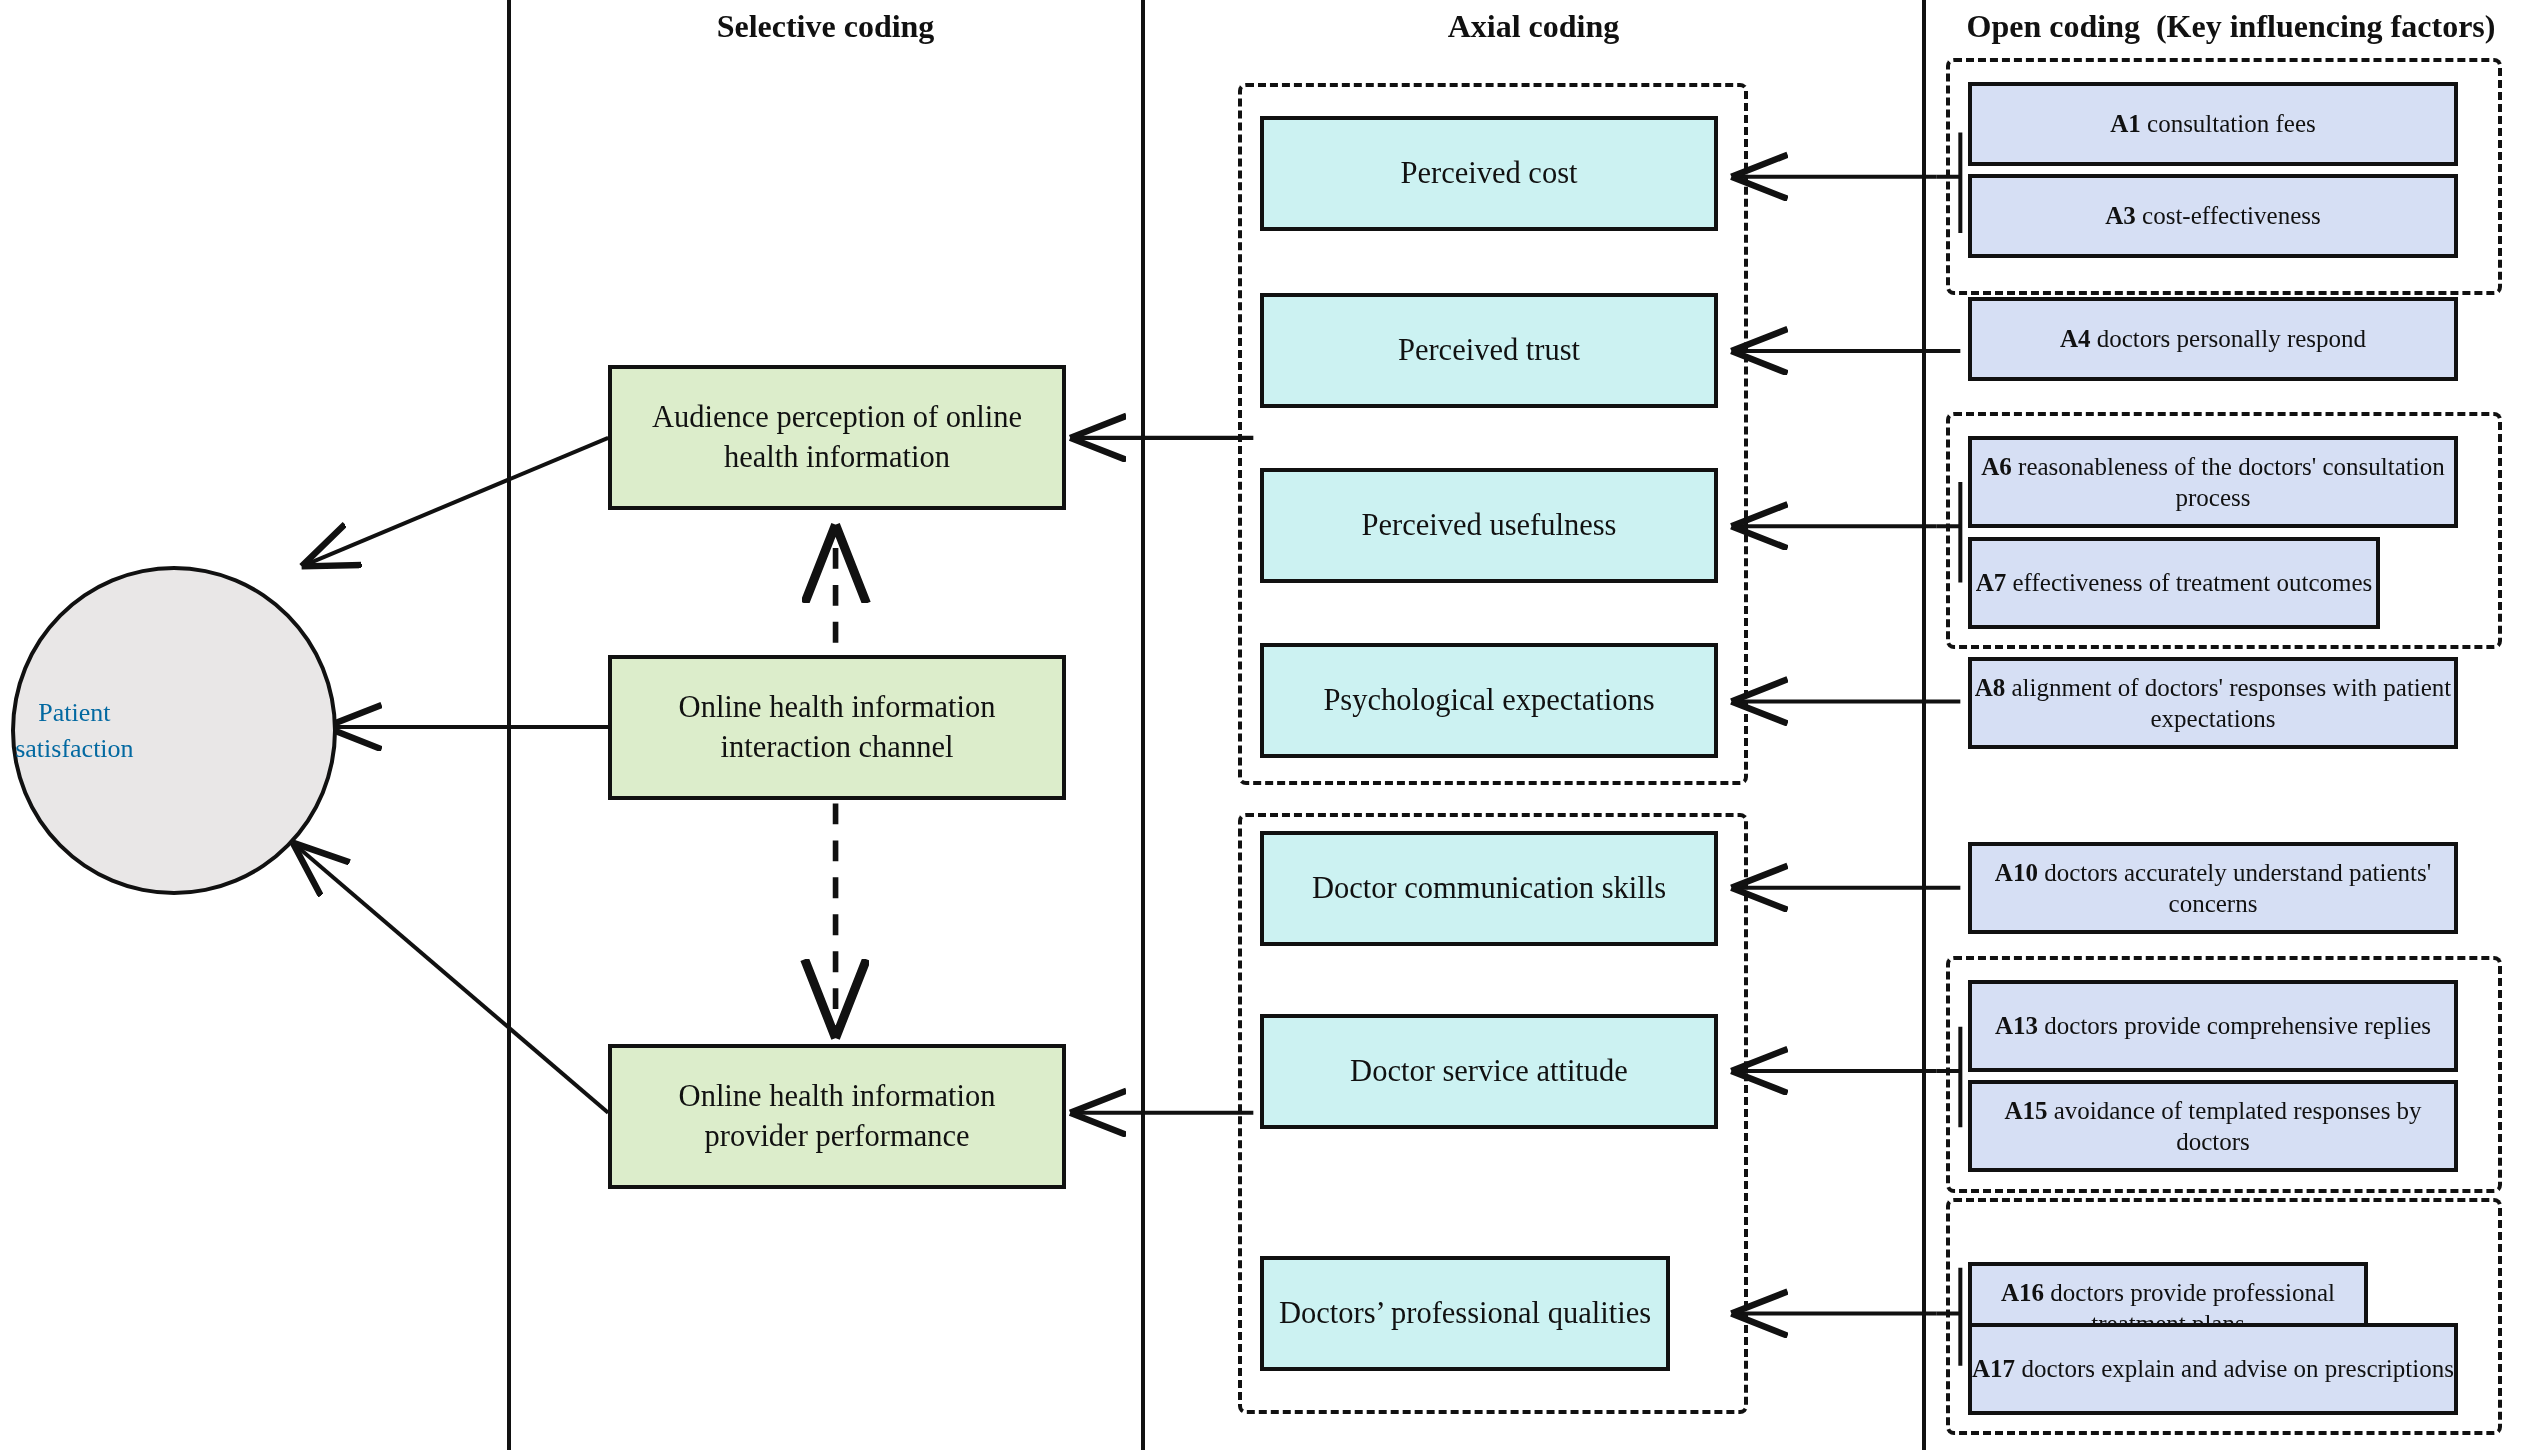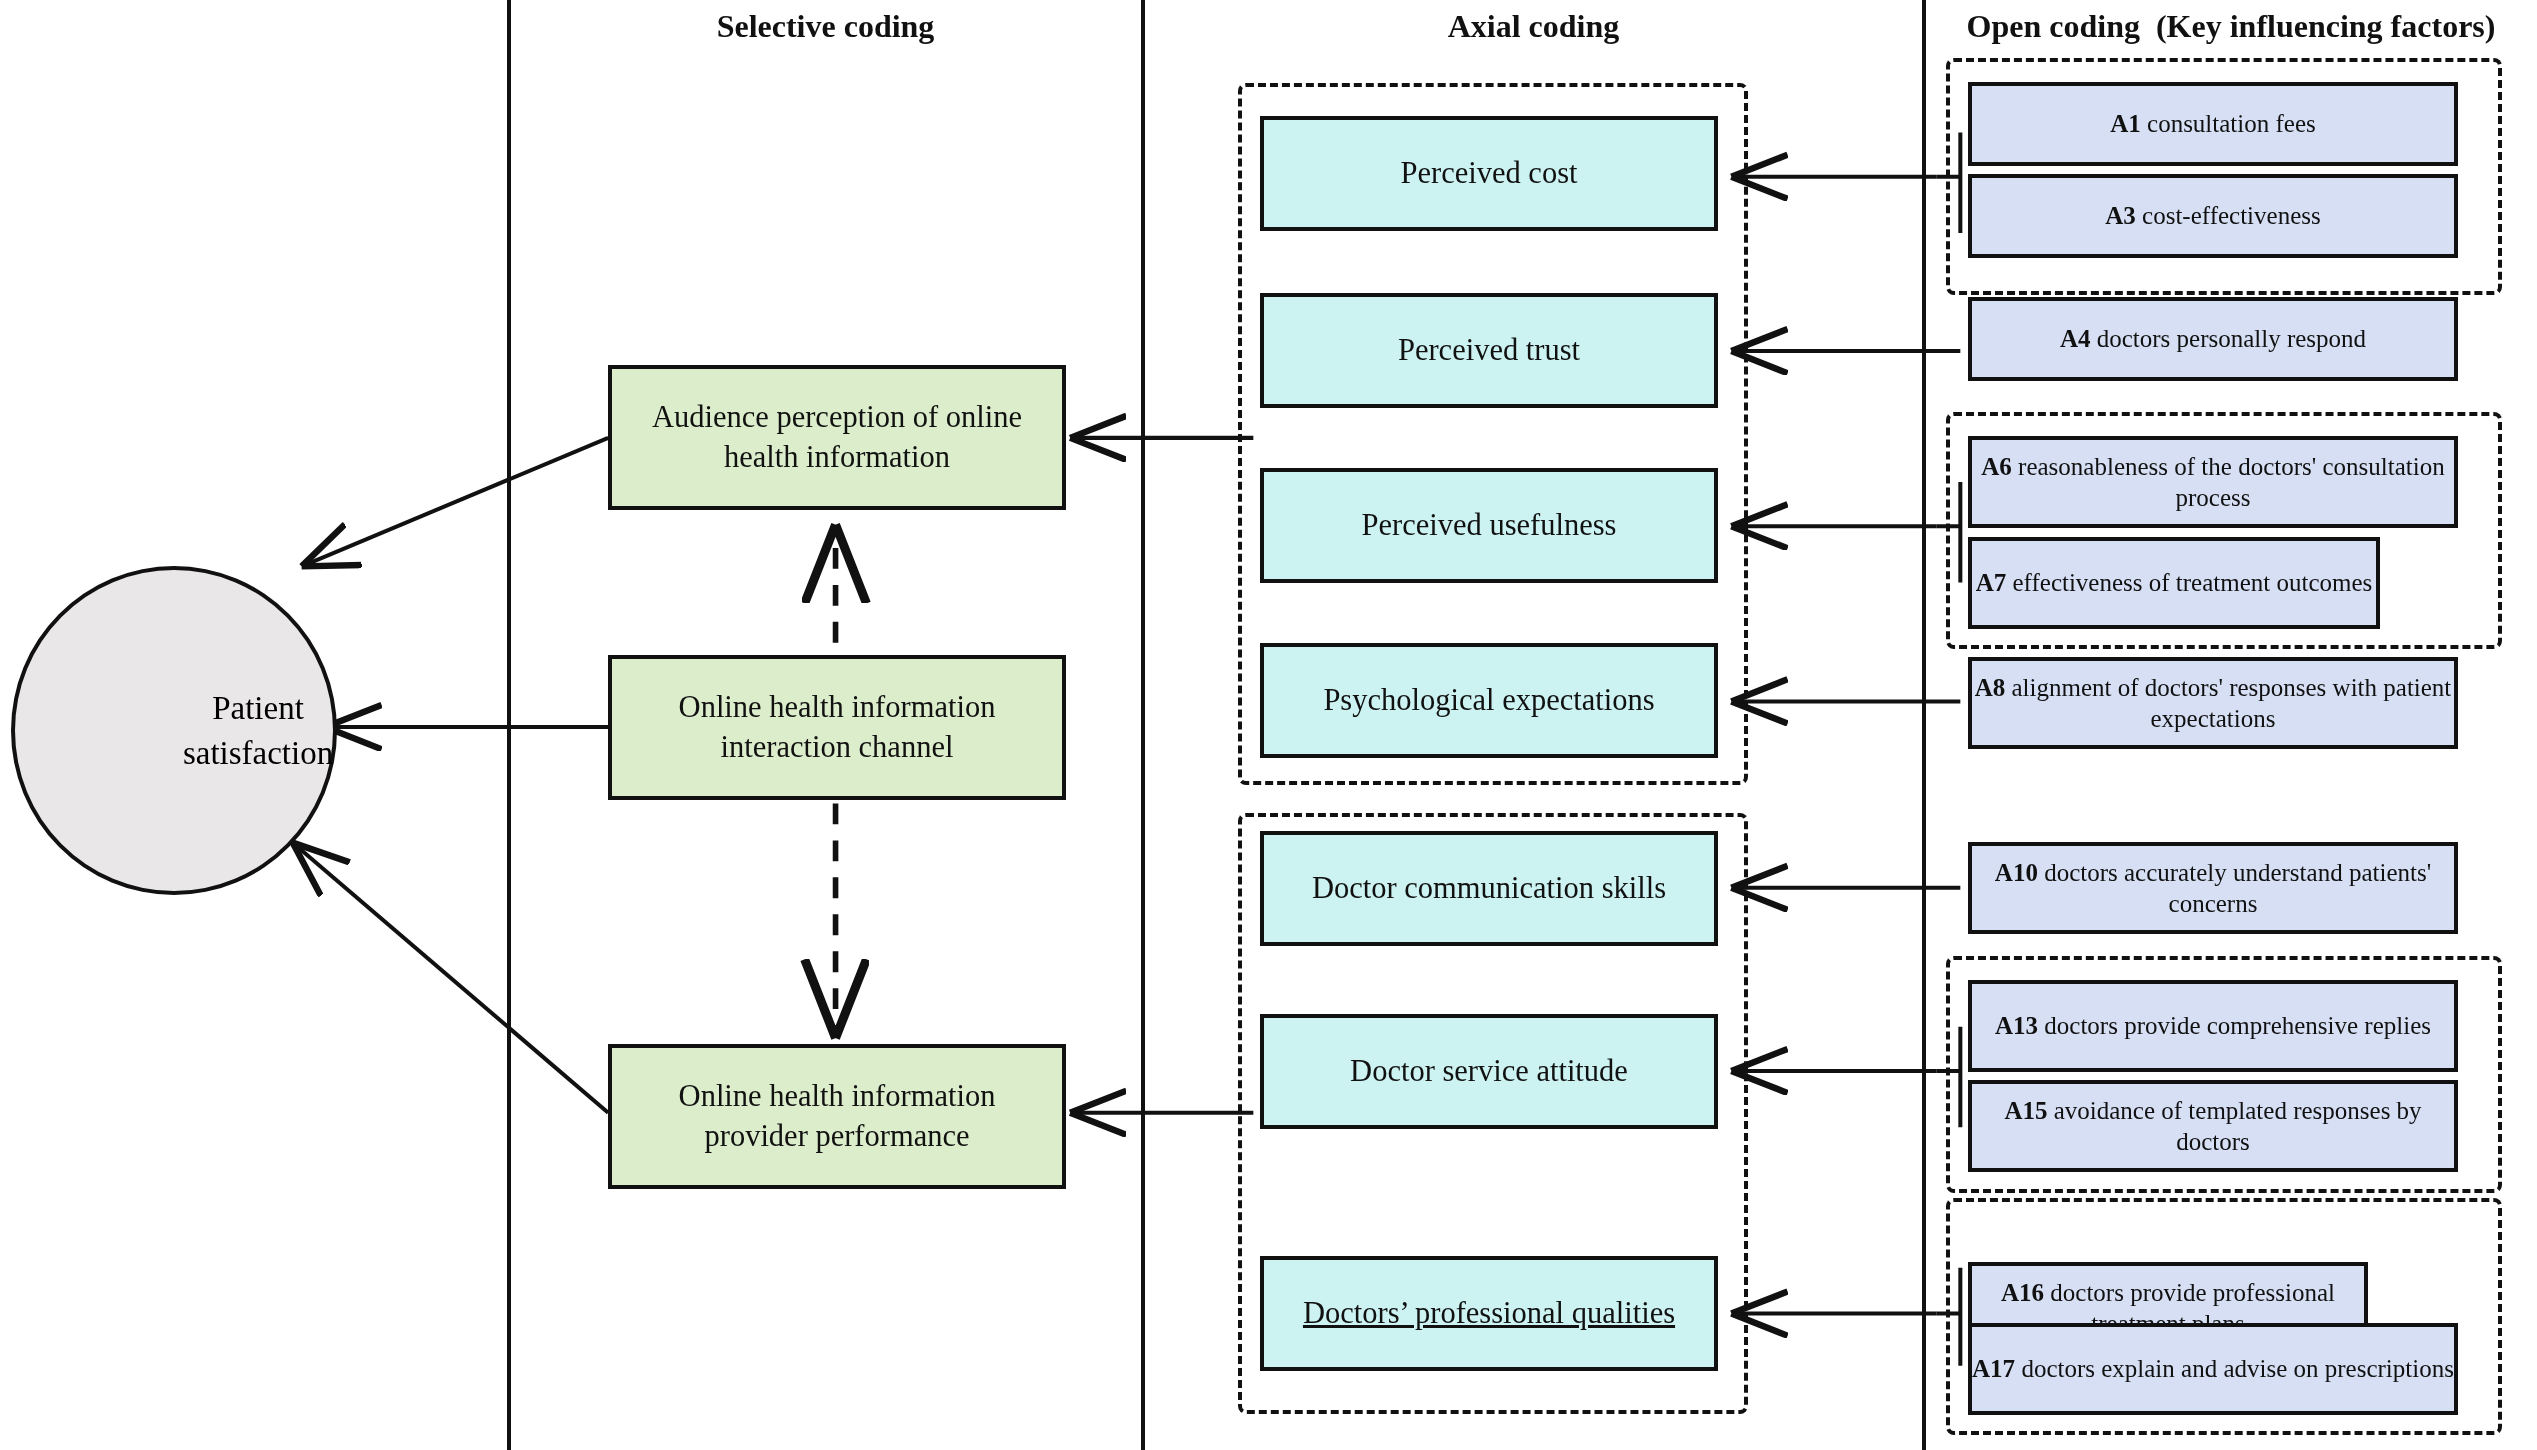--- a/index.html
+++ b/index.html
@@ -4,22 +4,22 @@
 <style>
   html,body{margin:0;padding:0;background:#fff;}
   body{font-family:"Liberation Serif","DejaVu Serif",serif;}
   #stage{position:relative;width:2538px;height:1451px;background:#fff;overflow:hidden;}
 
   .hdr{position:absolute;font-weight:bold;font-size:32px;color:#111;white-space:nowrap;text-align:center;}
 
   .vdiv{position:absolute;width:4px;background:#111;top:0;height:1451px;}
 
   .circle{position:absolute;border:4px solid #111;border-radius:50%;
-          background:#E9E7E7;display:flex;align-items:center;justify-content:flex-end;
-          text-align:center;font-size:33px;line-height:1.35;color:#000000;}
+          background:#E9E7E7;display:flex;align-items:center;justify-content:flex-start;
+          text-align:center;font-size:26px;line-height:1.35;color:#0369a1;}
 
   .gbox,.cbox,.bbox{position:absolute;border:4px solid #111;display:flex;
         align-items:center;justify-content:center;text-align:center;color:#111;box-sizing:border-box;}
   .gbox{background:#DCEDCB;font-size:30.5px;line-height:1.3;}
   .cbox{background:#CCF2F2;font-size:30.5px;line-height:1.3;}
   .bbox{background:#D6DFF4;font-size:25px;line-height:1.25;}
   .bbox b{font-weight:bold;}
 
   .dash{position:absolute;border:4px dashed #111;border-radius:8px;box-sizing:border-box;}
 
@@ -117,21 +117,21 @@
   <div class="cbox" style="left:1260px;top:643px;width:458px;height:115px;">
     <span>Psychological expectations</span>
   </div>
 
   <div class="cbox" style="left:1260px;top:831px;width:458px;height:115px;">
     <span>Doctor communication skills</span>
   </div>
   <div class="cbox" style="left:1260px;top:1014px;width:458px;height:115px;">
     <span>Doctor service attitude</span>
   </div>
-  <div class="cbox" style="left:1260px;top:1256px;width:458px;height:115px;text-decoration:underline;">
+  <div class="cbox" style="left:1260px;top:1256px;width:410px;height:115px;">
     <span>Doctors’ professional qualities</span>
   </div>
 
   <div class="dash" style="left:1946px;top:58px;width:556px;height:237px;"></div>
   <div class="dash" style="left:1946px;top:412px;width:556px;height:237px;"></div>
   <div class="dash" style="left:1946px;top:956px;width:556px;height:237px;"></div>
   <div class="dash" style="left:1946px;top:1198px;width:556px;height:237px;"></div>
 
   <div class="bbox" style="left:1968px;top:82px;width:490px;height:84px;">
     <span>

